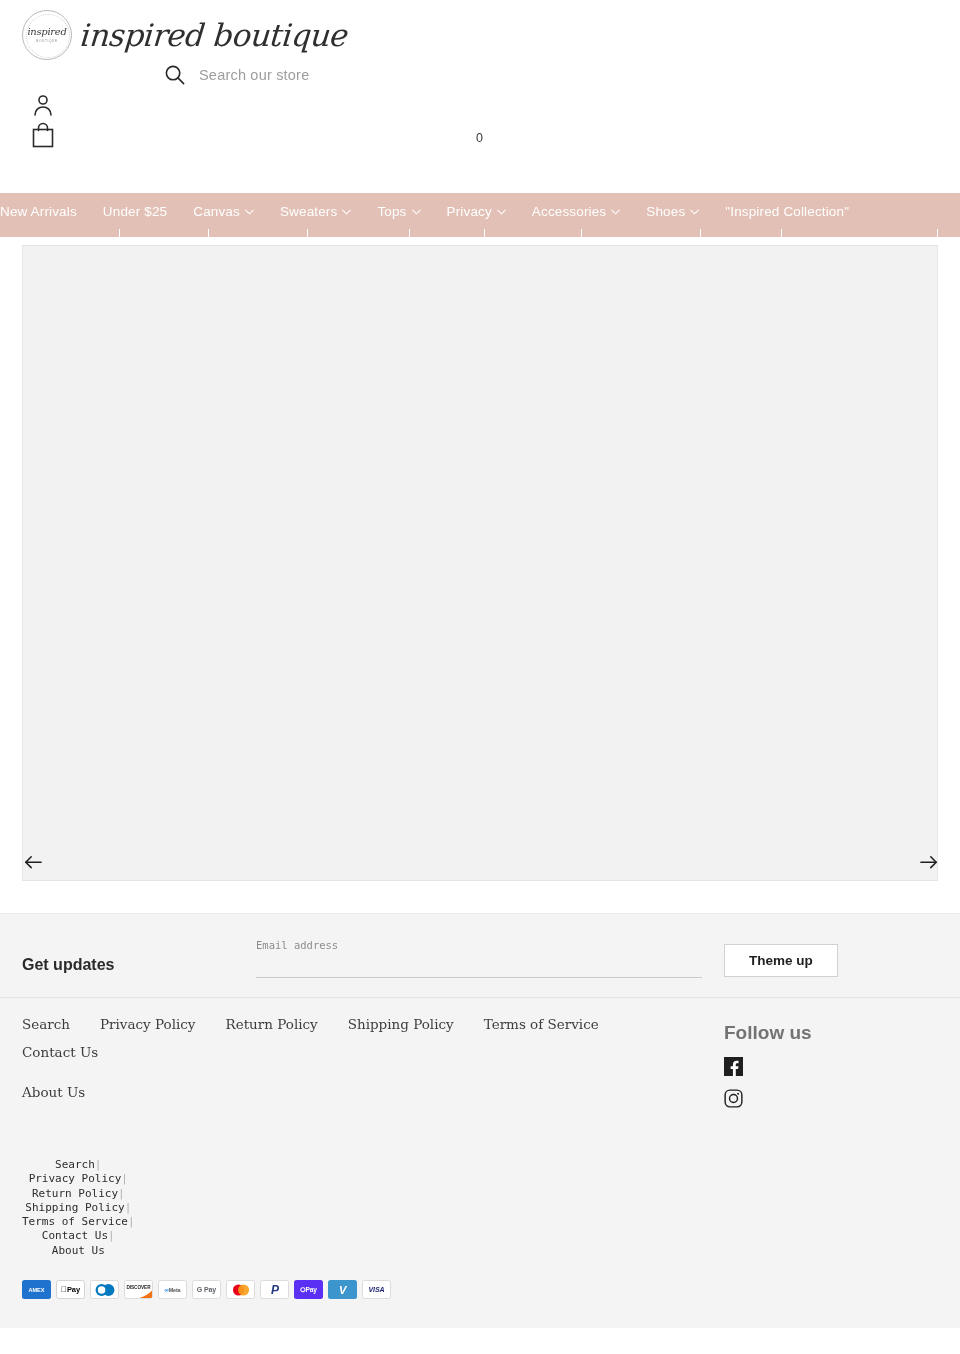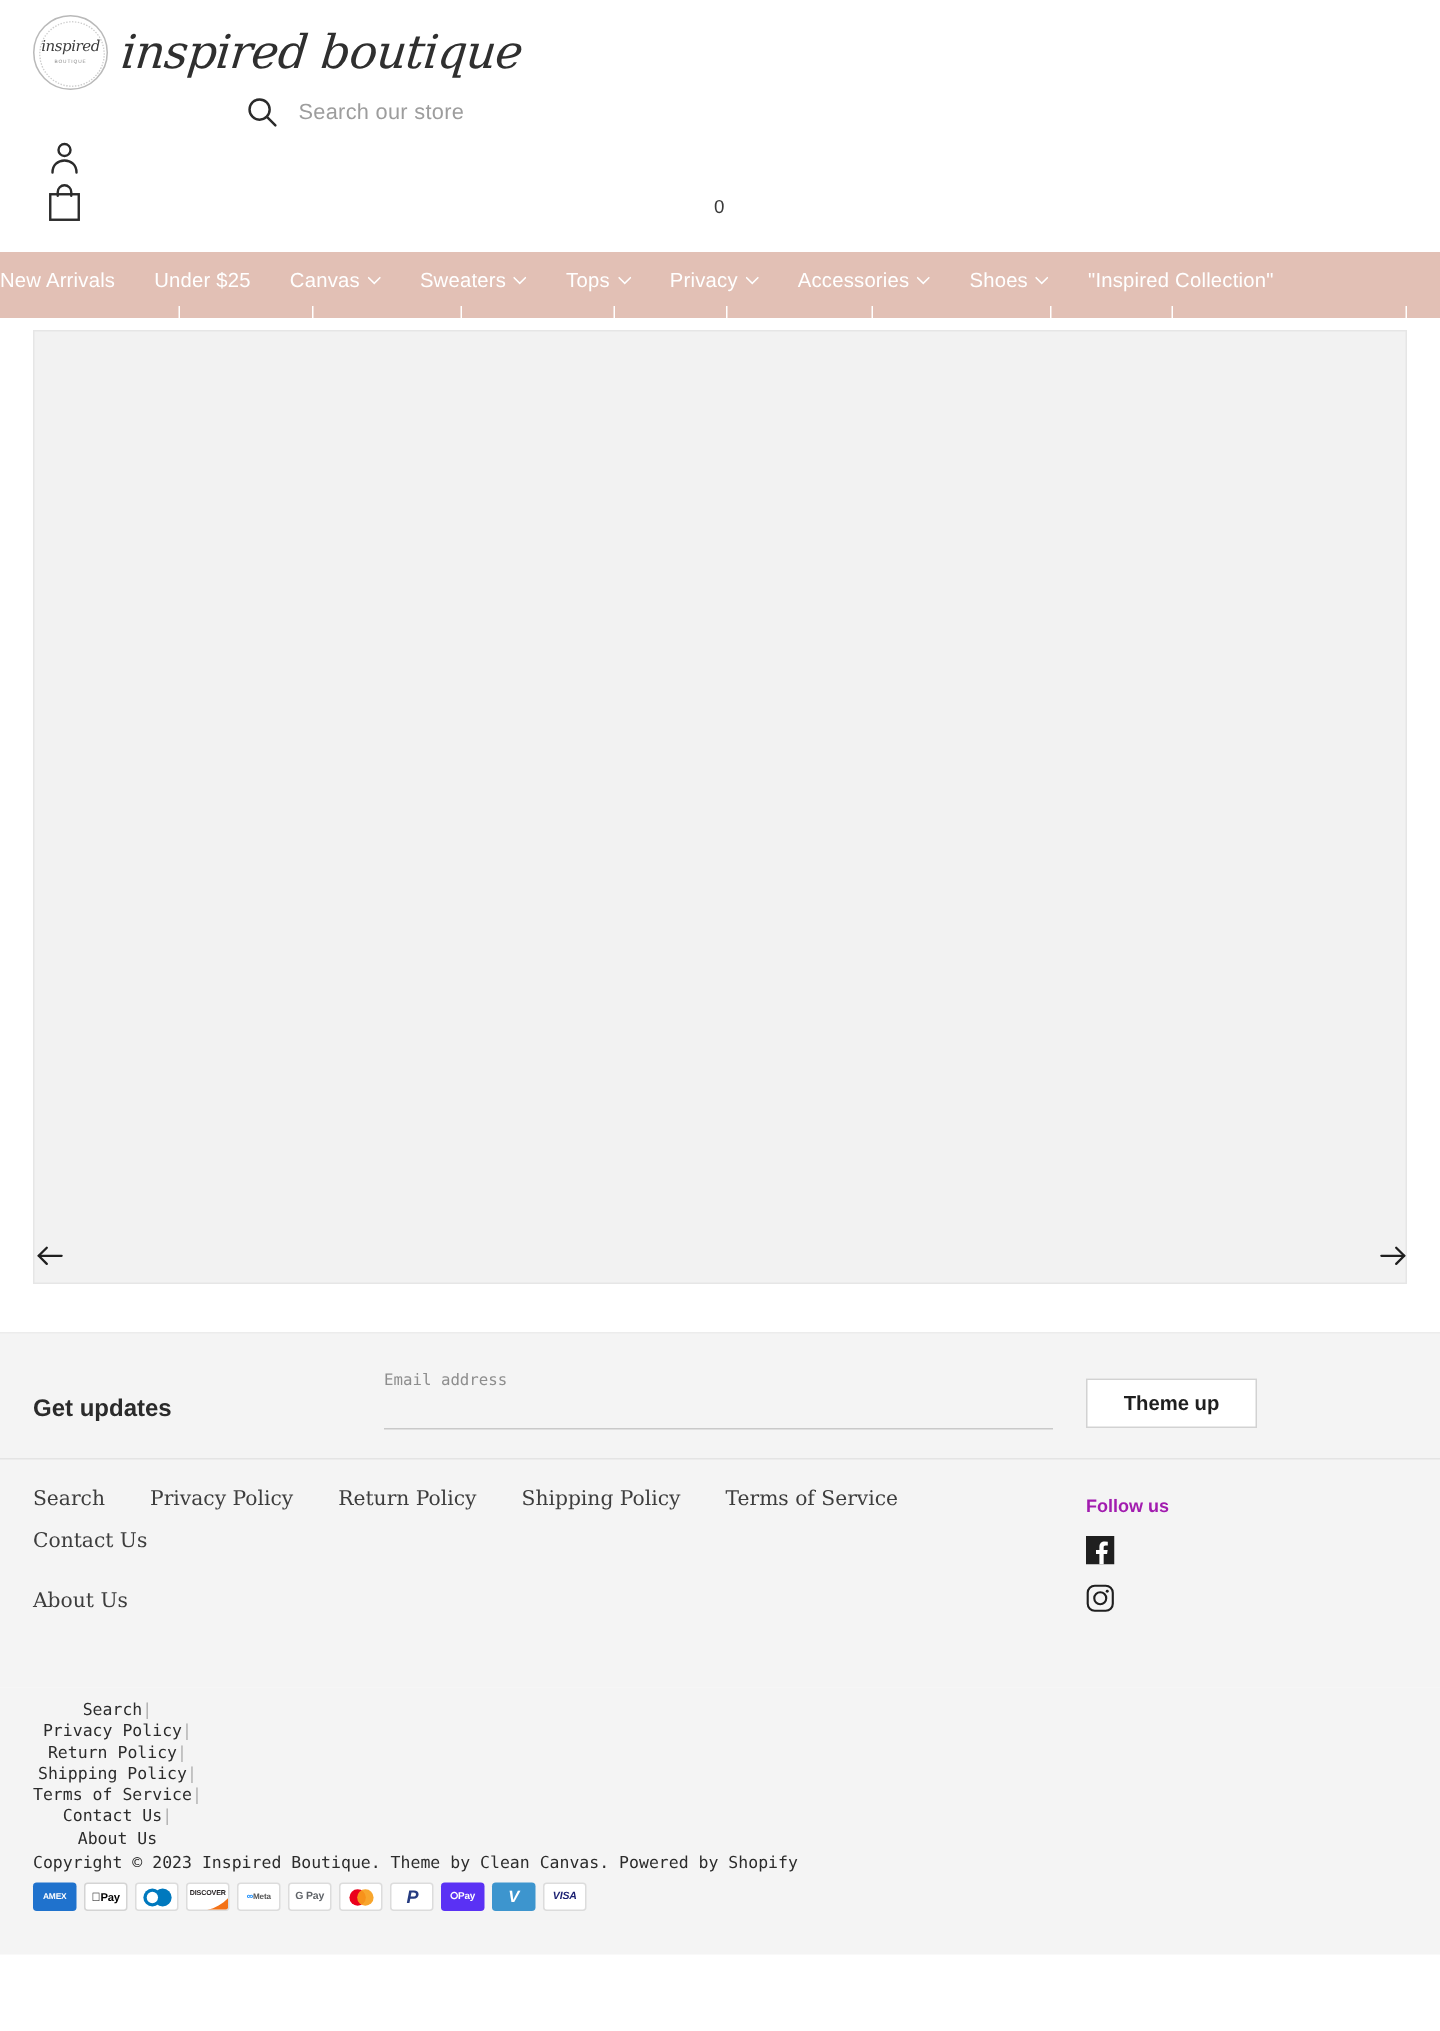--- a/index.html
+++ b/index.html
@@ -5,21 +5,21 @@
   * { box-sizing: border-box; margin: 0; padding: 0; }
   html, body {
     width: 960px;
     height: 1354px;
     background: #ffffff;
     font-family: "Liberation Sans", sans-serif;
     overflow: hidden;
   }
 
   
-  .header { position: relative; width: 960px; height: 168px; background: #fff; }
+  .header { position: relative; width: 960px; height: 193px; background: #fff; }
 
   .logo-wrap {
     position: absolute; left: 22px; top: 10px;
     display: flex; align-items: center; gap: 9px;
   }
   .logo-badge {
     width: 50px; height: 50px; border-radius: 50%;
     border: 1px solid #b9b9b9;
     display: flex; flex-direction: column;
     align-items: center; justify-content: center;
@@ -123,21 +123,21 @@
   }
   .flink-col { position: absolute; left: 22px; top: 18px; width: 680px; }
   .flink-row { display: flex; flex-wrap: wrap; row-gap: 12px; }
   .flink {
     font-family: "DejaVu Serif", serif;
     font-size: 13.5px; color: #3d3d3d; white-space: nowrap;
   }
   .flink-sp { width: 30px; flex: none; }
   .flink-break { flex-basis: 100%; height: 0; }
   .follow-col { position: absolute; left: 724px; top: 24px; }
-  .follow-title { font-size: 12px; font-weight: bold; color: #a21caf; }
+  .follow-title { font-size: 19px; font-weight: bold; color: #737373; }
   .soc { margin-top: 13px; width: 19px; height: 19px; display: block; }
 
   
   .mono-block {
     position: relative; width: 960px; height: 178px; background: #f4f4f4;
   }
   .mono-list { position: absolute; left: 22px; top: 8px; }
   .mono-item {
     font-family: "DejaVu Sans Mono", monospace;
     font-size: 11px; color: #2c2c2c; line-height: 14.3px; white-space: nowrap; text-align: center;
@@ -360,21 +360,20 @@
       <a>Terms of Service</a><span class="bar">|</span>
     </div>
     <div class="mono-item">
       <a>Contact Us</a><span class="bar">|</span>
     </div>
     <div class="mono-item">
       <a>About Us</a>
     </div>
   </div>
 
-  <div class="copyright">Copyright © 2023 Inspired Boutique. Theme by Clean Canvas. Powered by Shopify</div>
 
   <div class="pay-row">
     <span class="pay pay-amex">AMEX</span>
 
     <span class="pay pay-apple">
       <span style="font-size:8px;"></span>
         <span>Pay</span>
     </span>
 
     <span class="pay pay-diners">

